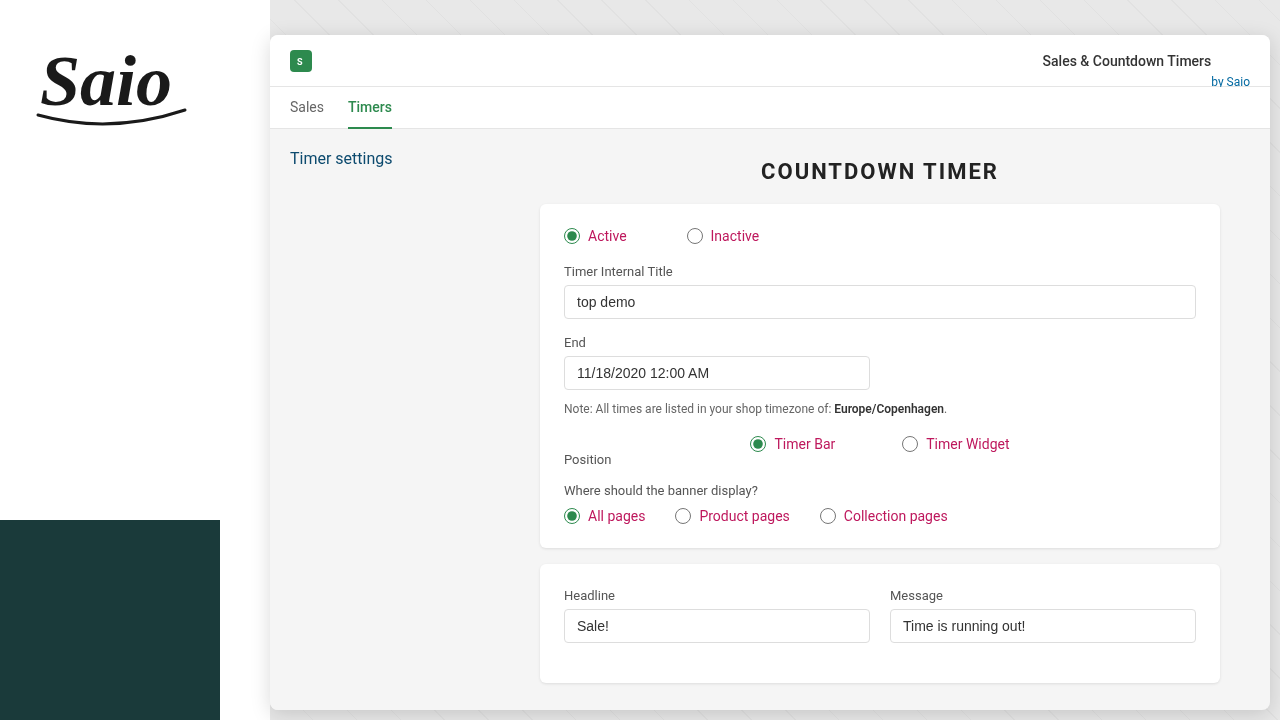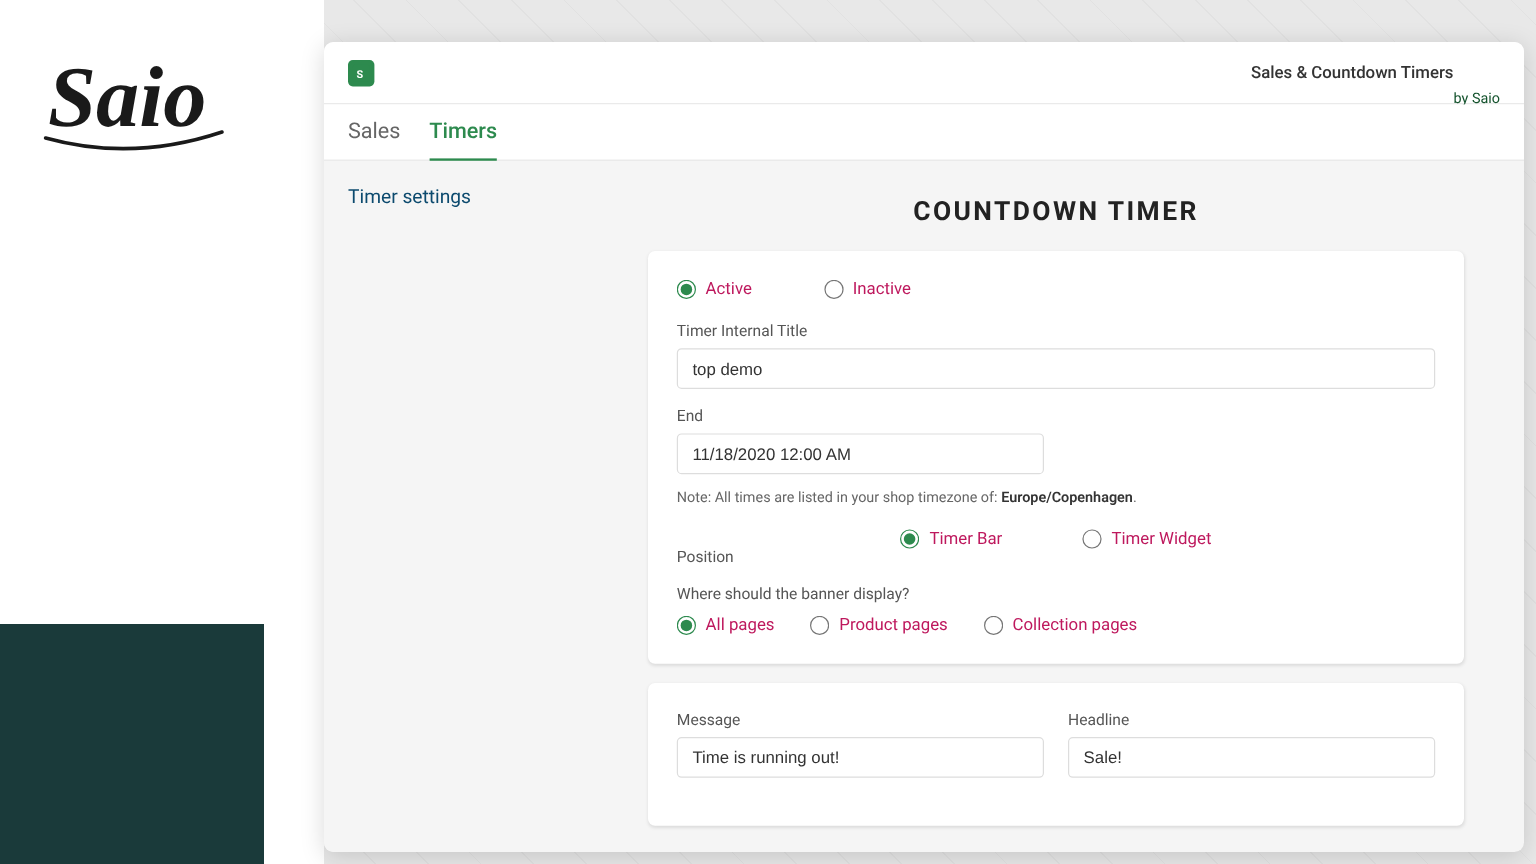--- a/index.html
+++ b/index.html
@@ -135,37 +135,37 @@
     .app-header-title {
       font-size: 14px;
       color: #333;
       font-weight: 500;
       flex: 1;
       text-align: right;
     }
 
     .app-header-by {
       font-size: 12px;
-      color: #14532d;
+      color: #0369a1;
       margin-top: 42px;
     }
 
     
     .nav-tabs {
       background: #fff;
       padding: 0 20px;
       display: flex;
       gap: 24px;
       border-bottom: 1px solid #e5e5e5;
       flex-shrink: 0;
     }
 
     .nav-tab {
       padding: 12px 0;
-      font-size: 18px;
+      font-size: 14px;
       color: #666;
       cursor: pointer;
       border-bottom: 2px solid transparent;
       margin-bottom: -1px;
     }
 
     .nav-tab.active {
       color: #2d8a4e;
       border-bottom-color: #2d8a4e;
       font-weight: 500;
@@ -437,26 +437,26 @@
             <span class="radio-label">Collection pages</span>
           </label>
         </div>
 
       </div>
 
       <div class="form-card">
 
         <div class="headline-row">
           <div>
+            <label class="form-label">Headline</label>
+            <input type="text" class="form-input" value="Sale!" style="">
+          </div>
+          <div>
             <label class="form-label">Message</label>
             <input type="text" class="form-input" value="Time is running out!" style="">
           </div>
-          <div>
-            <label class="form-label">Headline</label>
-            <input type="text" class="form-input" value="Sale!" style="">
-          </div>
         </div>
 
       </div>
 
     </div>
   </div>
 </div>
 
 </body></html>

